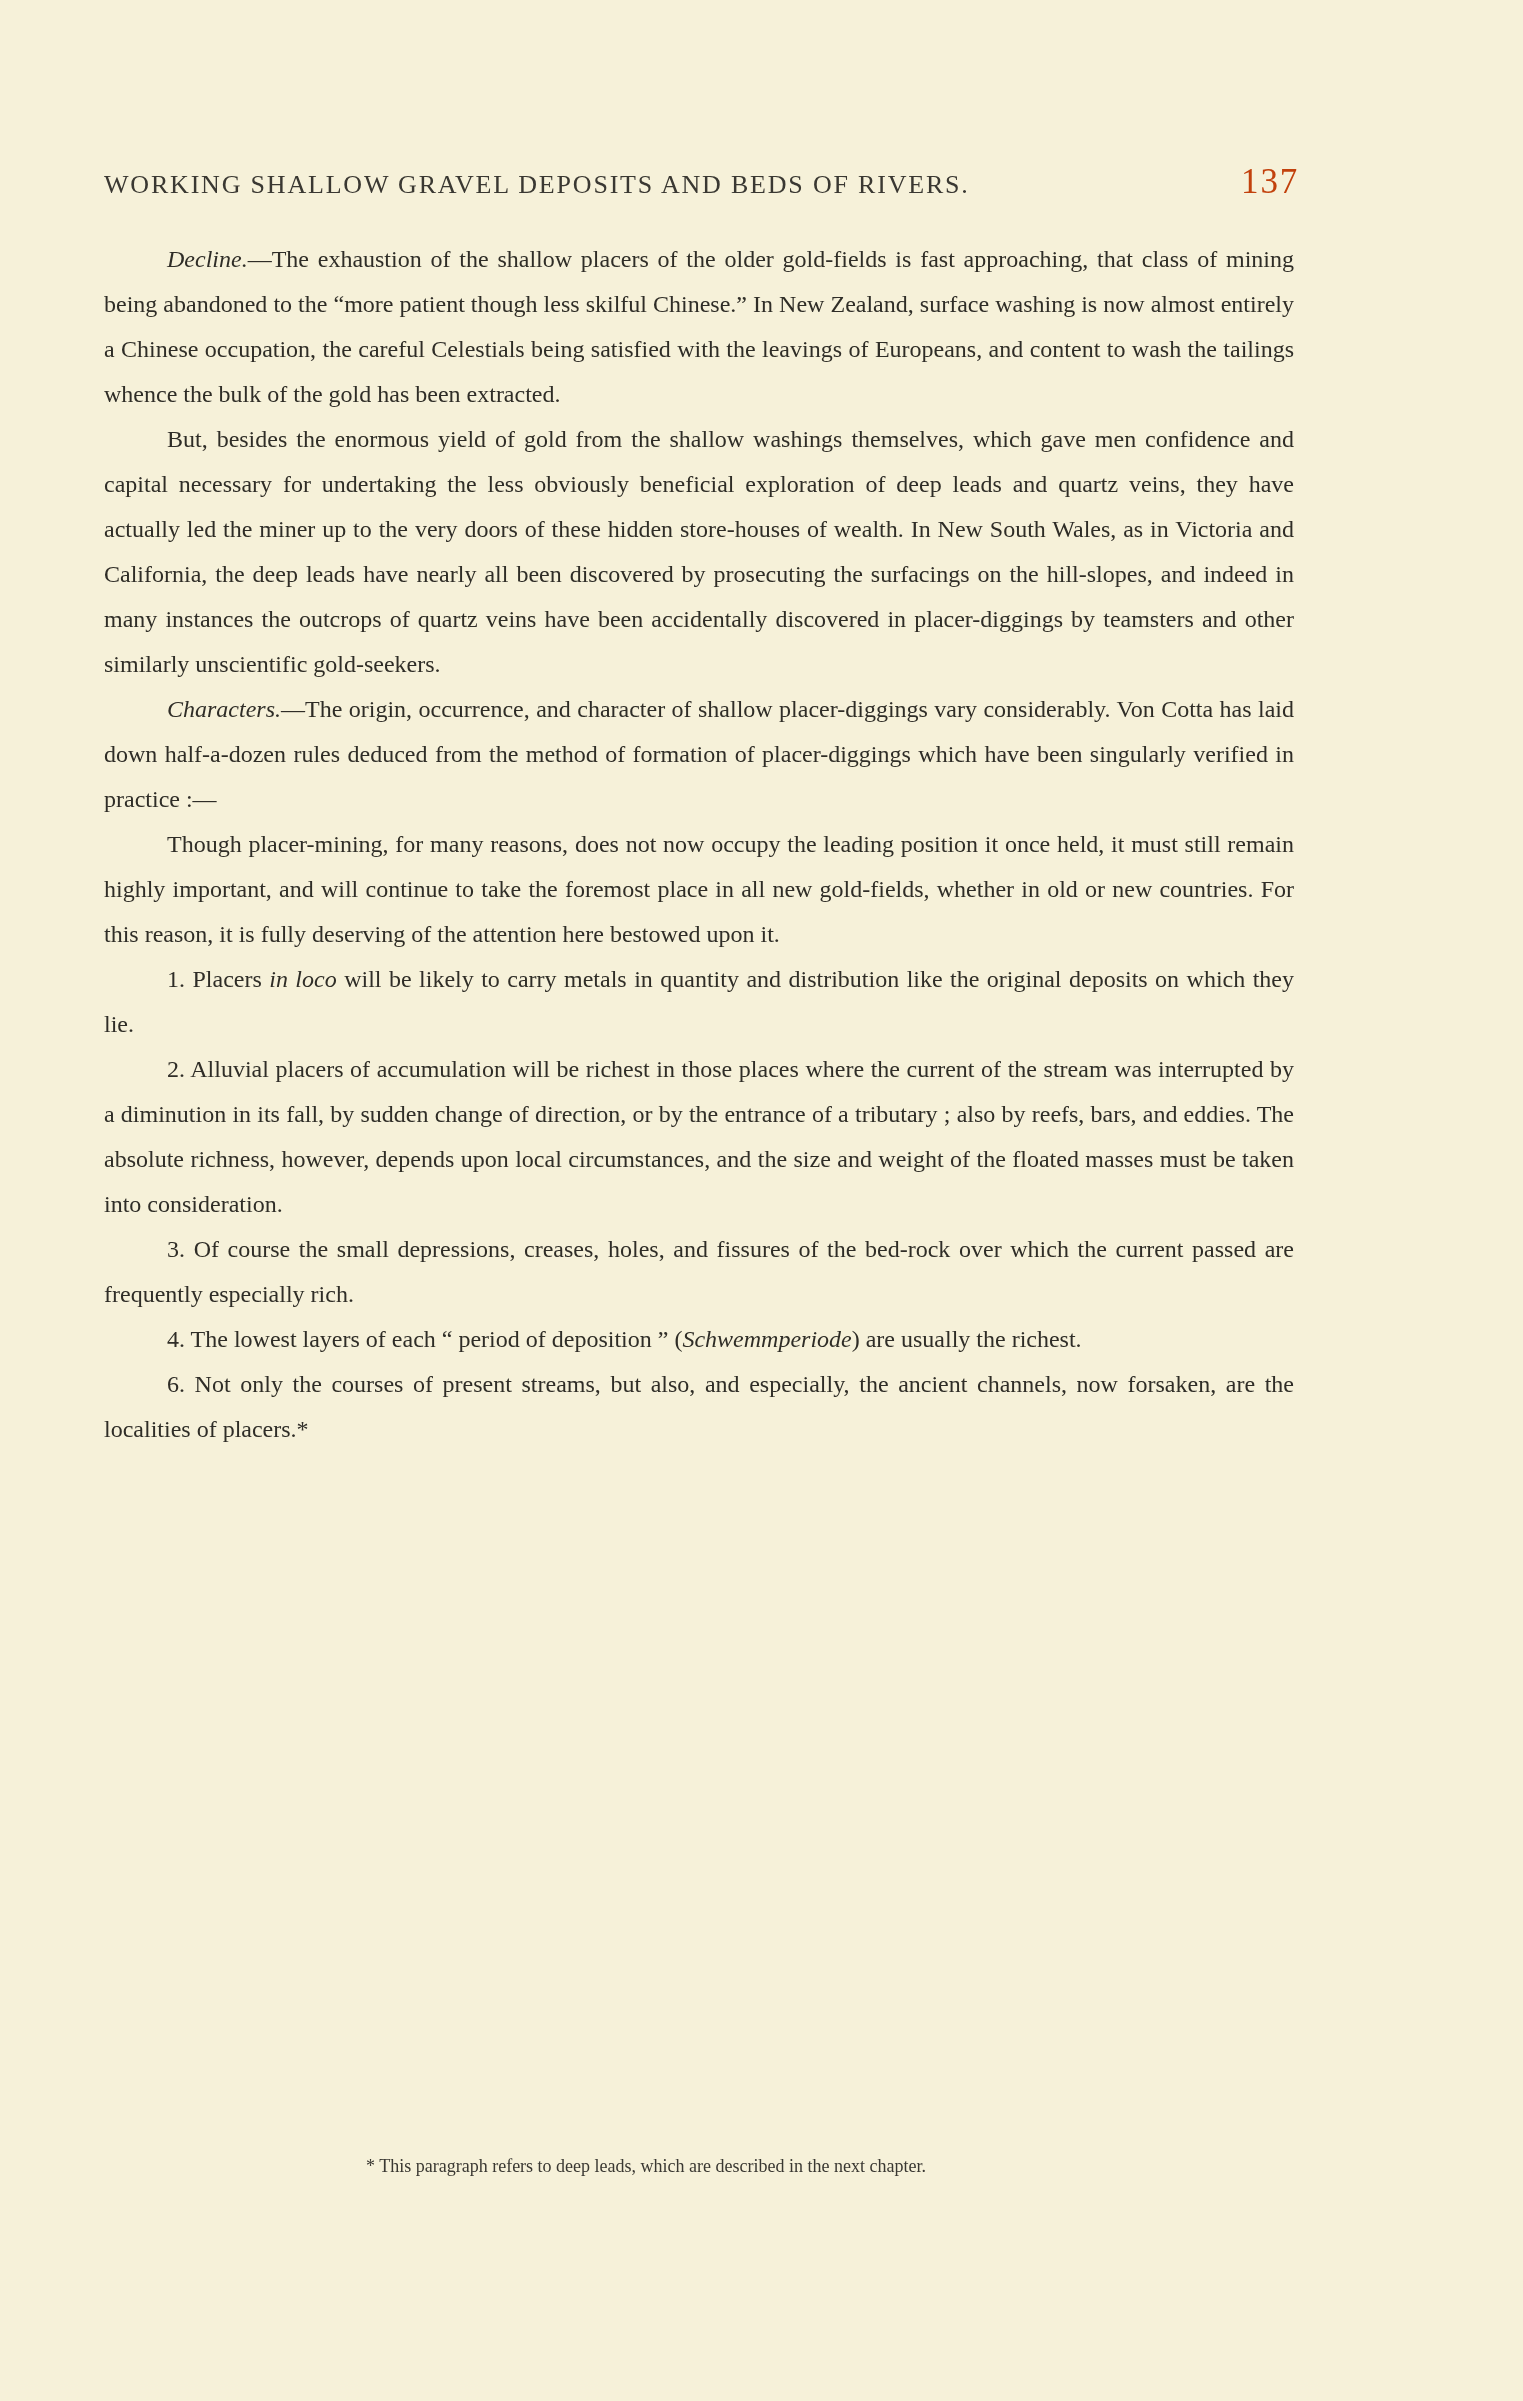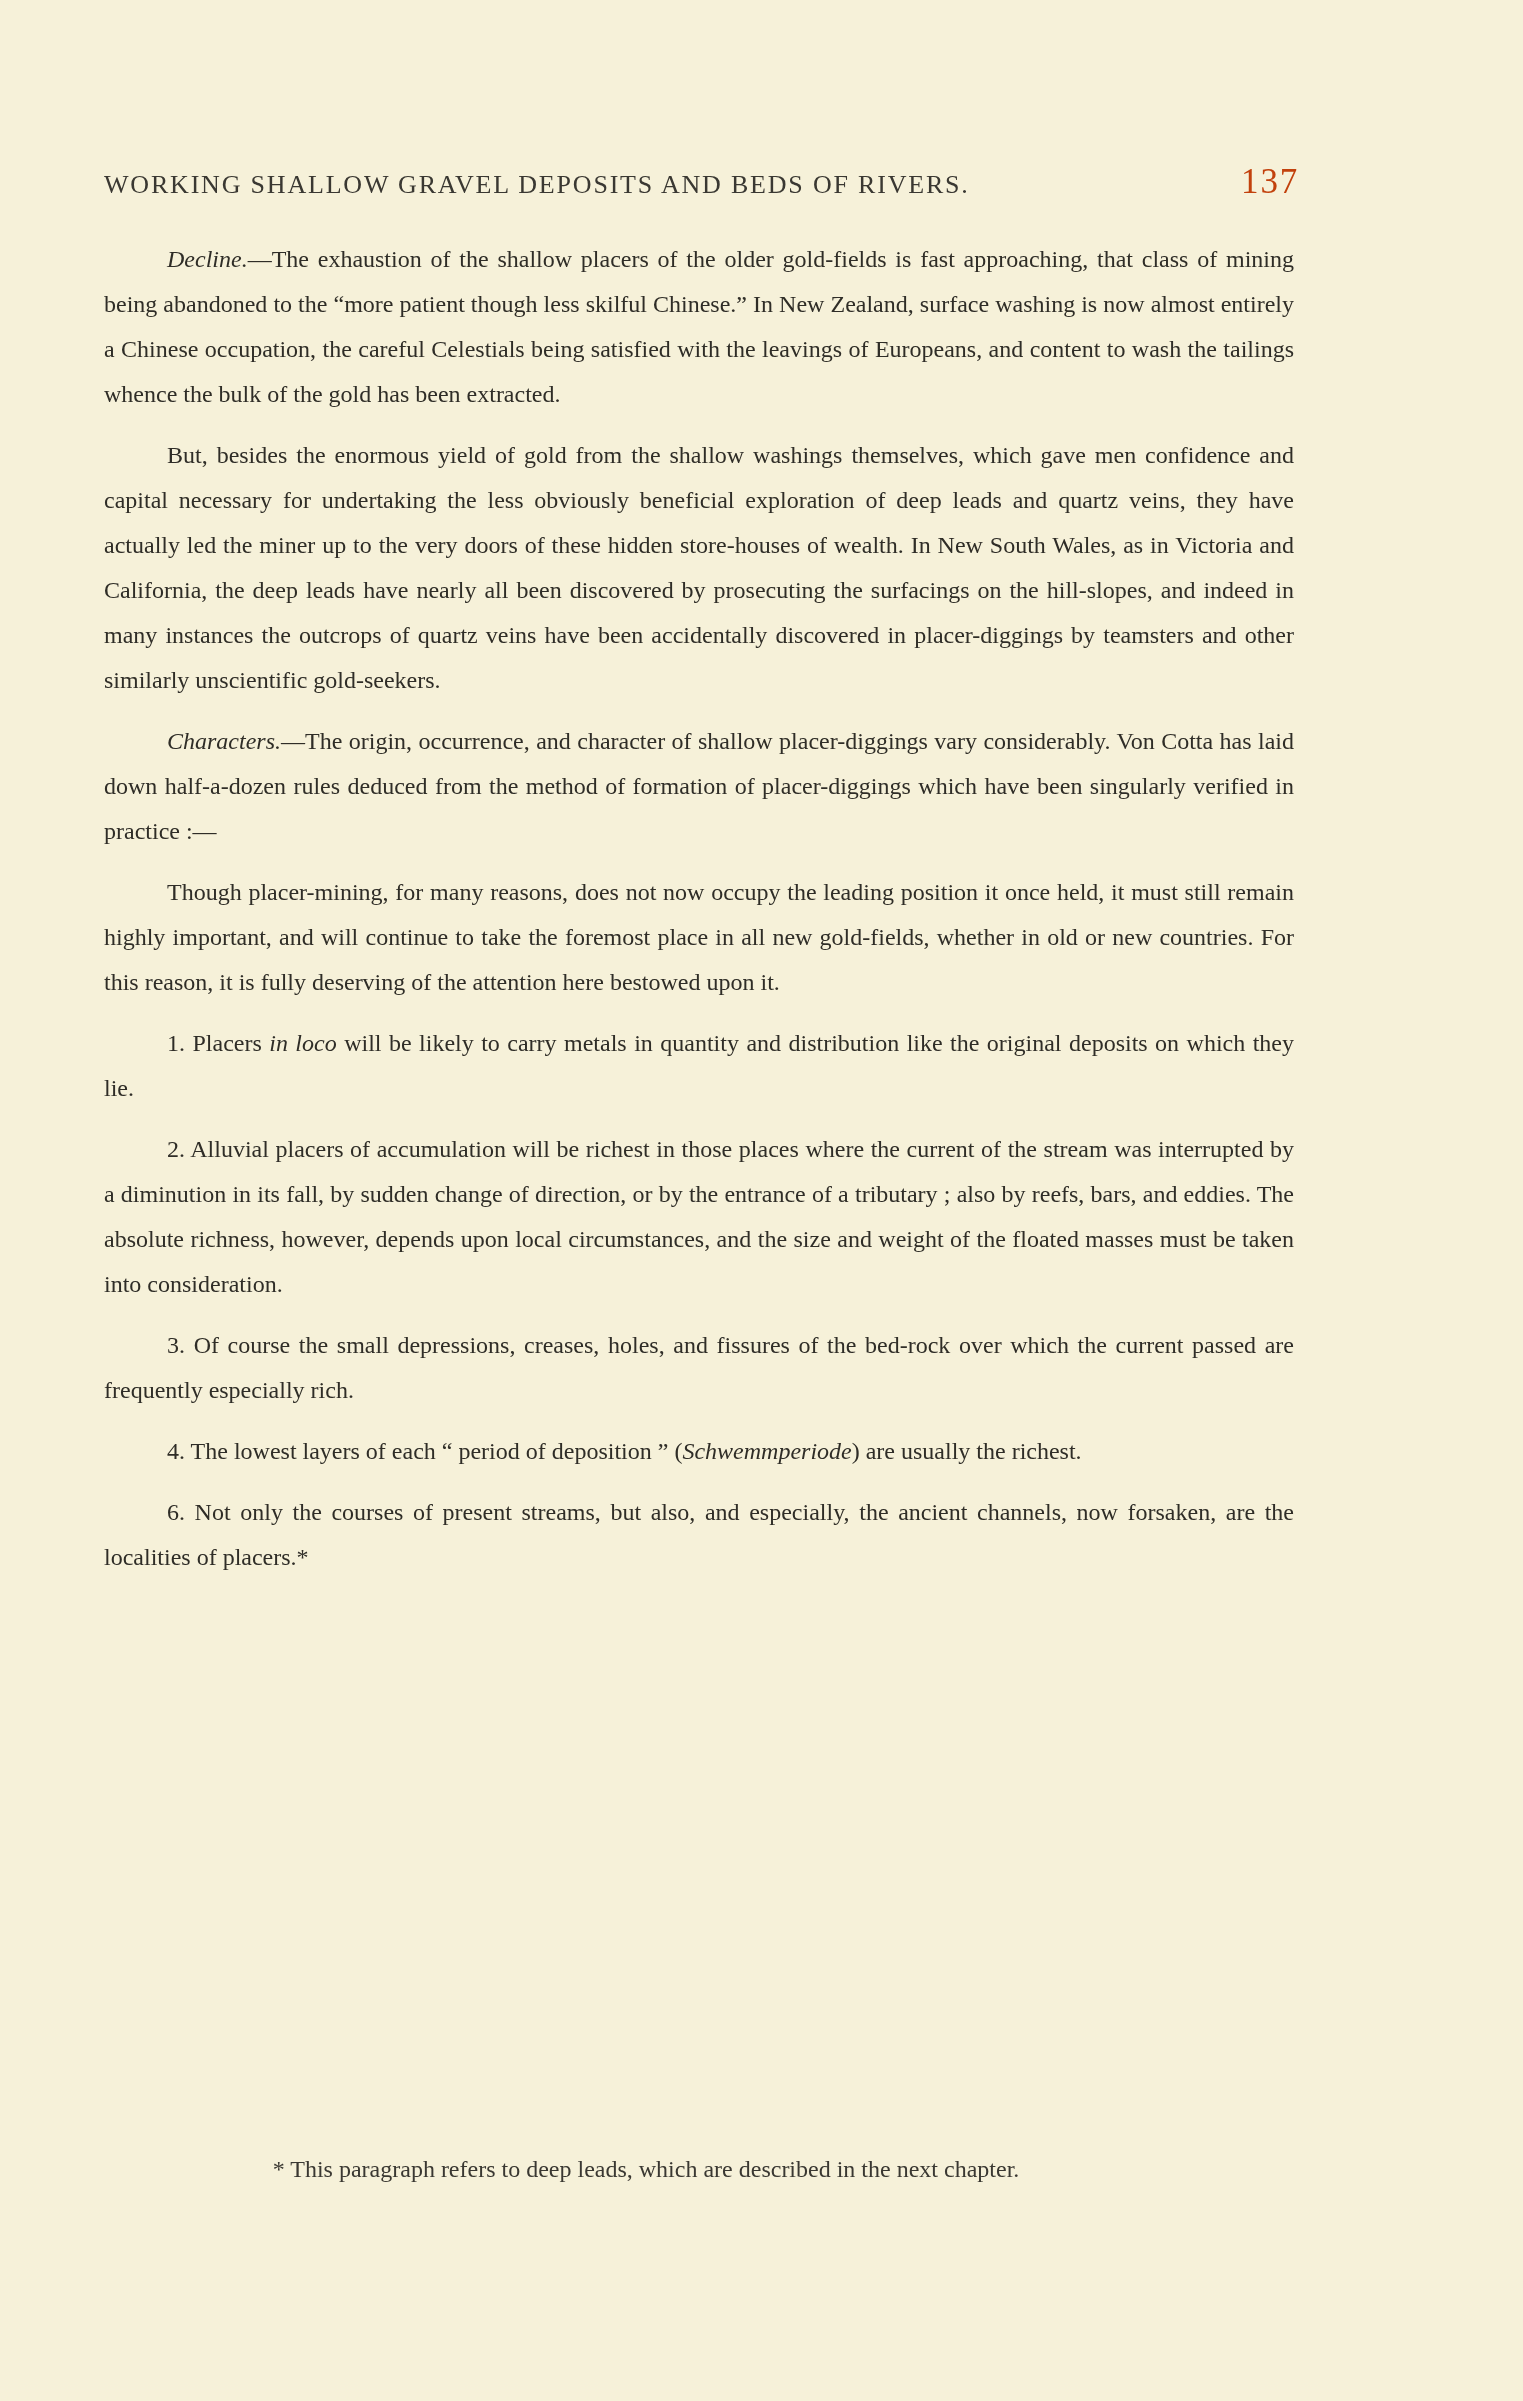--- a/index.html
+++ b/index.html
@@ -48,30 +48,30 @@
     font-size: 24px;
     line-height: 45px;
     text-align: justify;
     color: #2f2d27;
   }
   .body-text p {
     margin: 0;
     text-indent: 63px;
     text-align: justify;
   }
-  .body-text p + p { margin-top: 16px; }
+  .body-text p + p { margin-top: 0; }
   .ital { font-style: italic; }
   .footnote {
     position: absolute;
     top: 2156px;
     left: 97px;
     width: 1098px;
     text-align: center;
     font-family: "Liberation Serif", serif;
-    font-size: 24px;
+    font-size: 18px;
     color: #3a3832;
   }
 </style>
 </head>
 <body>
 
 <div class="page">
 
   <div class="running-head">
     <span class="running-title">WORKING SHALLOW GRAVEL DEPOSITS AND BEDS OF RIVERS.</span>

